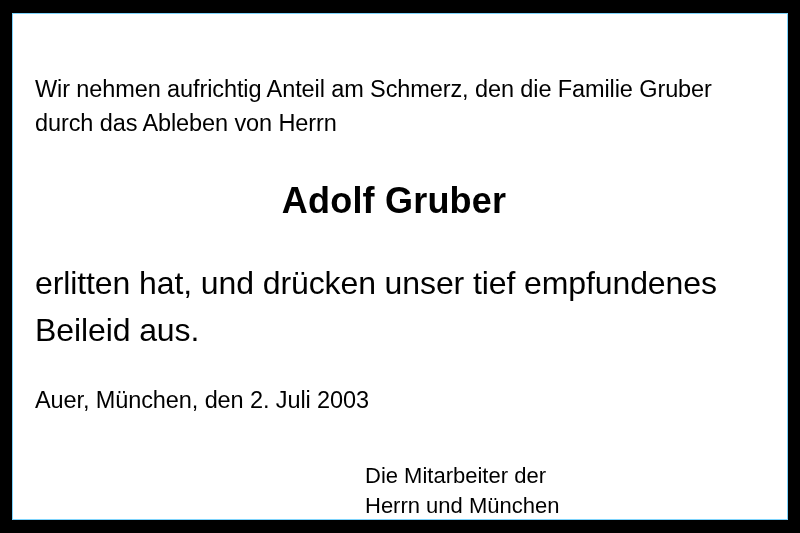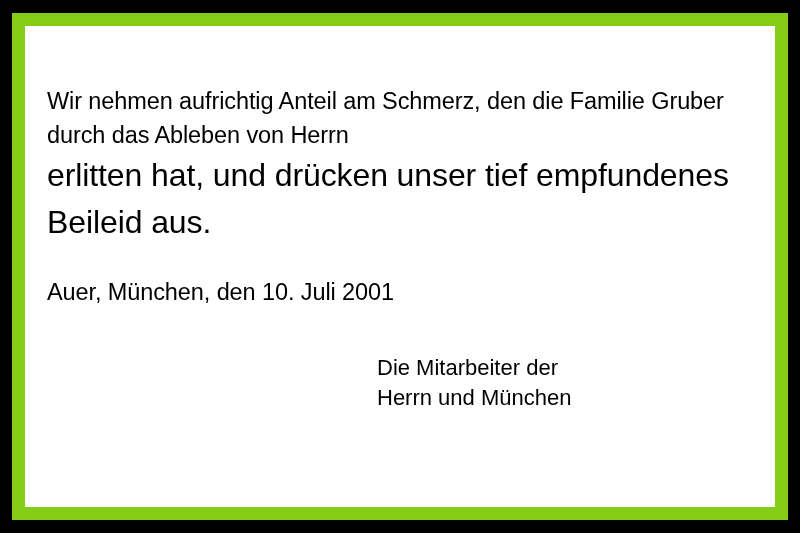--- a/index.html
+++ b/index.html
@@ -13,26 +13,26 @@
     font-family: "Liberation Sans", sans-serif;
     color: #000000;
     overflow: hidden;
   }
 
   .notice {
     position: relative;
     box-sizing: border-box;
     width: 800px;
     height: 533px;
-    background: #84cc16;
+    background: #7dd3fc;
     border-top: 13px solid #000000;
     border-bottom: 13px solid #000000;
     border-left: 12px solid #000000;
     border-right: 12px solid #000000;
-    padding: 13px;
+    padding: 1px;
   }
 
   .inner {
     box-sizing: border-box;
     width: 100%;
     height: 100%;
     background: #ffffff;
     padding: 58px 34px 20px 22px;
     display: flex;
     flex-direction: column;
@@ -84,24 +84,27 @@
 </style>
 </head>
 <body>
 
 <div class="notice">
   <div class="inner">
 
     <div class="intro">Wir nehmen aufrichtig Anteil am Schmerz, den die Familie Gruber
 durch das Ableben von Herrn</div>
 
+    <div class="name-block">
+      <span class="name">Adolf Gruber</span>
+    </div>
 
     <div class="condolence">erlitten hat, und drücken unser tief empfundenes Beileid aus.</div>
 
-    <div class="place-date">Auer, München, den 10. Juli 2001</div>
+    <div class="place-date">Auer, München, den 2. Juli 2003</div>
 
     <div class="signature">
       <div>Die Mitarbeiter der</div>
       <div>Herrn und München</div>
     </div>
 
   </div>
 </div>
 
 </body></html>

